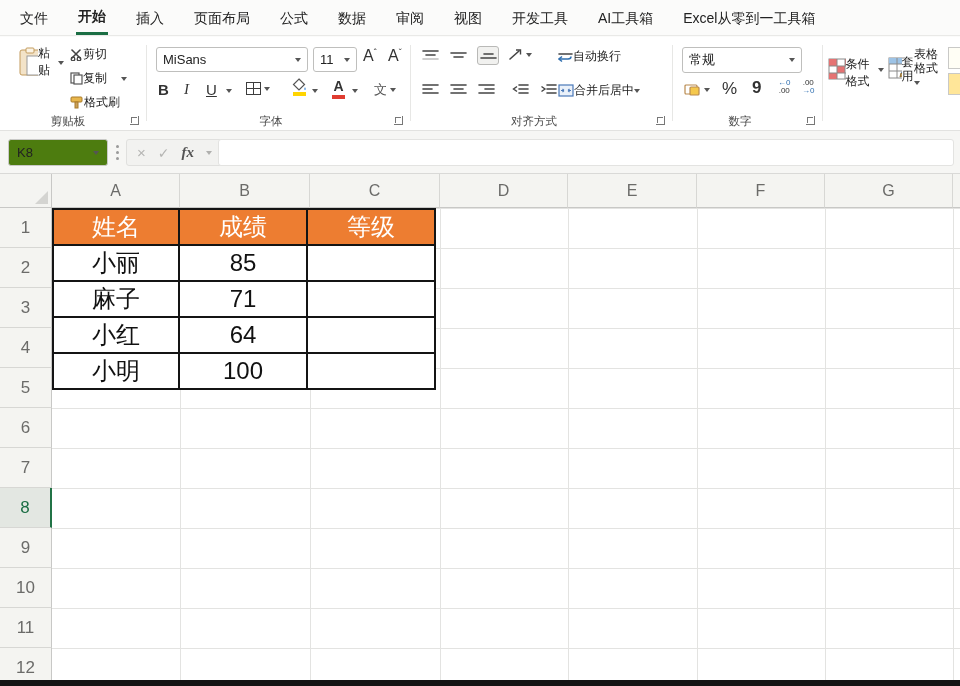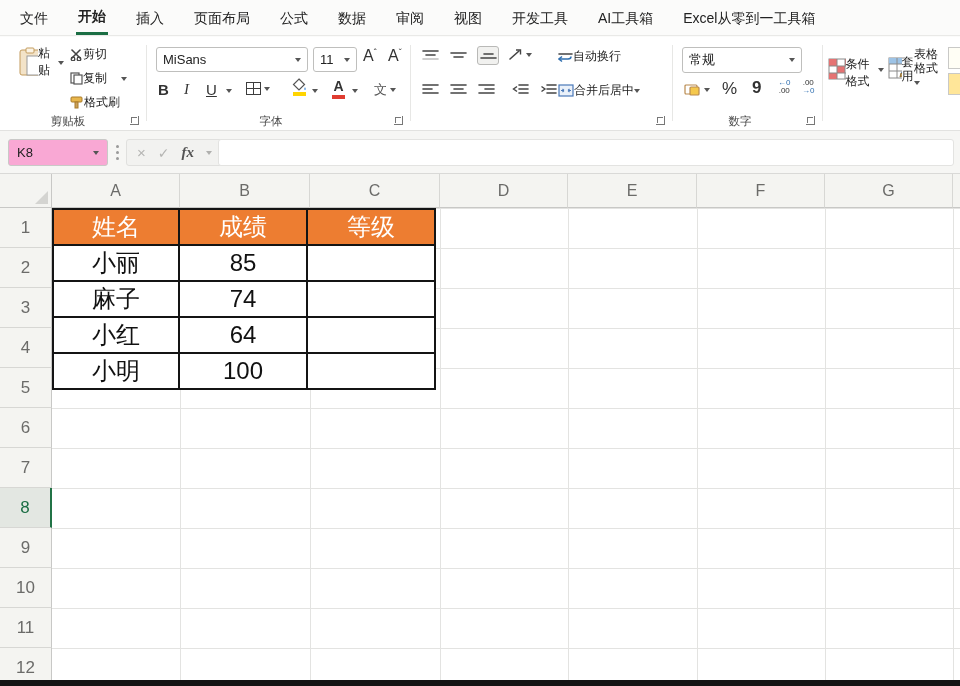--- a/index.html
+++ b/index.html
@@ -31,21 +31,21 @@
   .bigbtn { position:absolute; display:flex; align-items:center; font-size:12px; color:#222; }
 
   .borders-icon { display:inline-block; width:15px; height:13px; border:1.4px solid #3d3d3d;
     background:linear-gradient(#3d3d3d,#3d3d3d) 50% 0/1.2px 100% no-repeat,
                linear-gradient(#3d3d3d,#3d3d3d) 0 50%/100% 1.2px no-repeat; }
   .colorbar { display:block; width:13px; height:3.5px; margin-top:1px; }
 
   
   .fbar { position:absolute; left:0; top:131px; width:960px; height:43px; background:#f6f6f4;
     border-bottom:1px solid #d9d9d7; }
-  .namebox { position:absolute; left:8px; top:8px; width:100px; height:27px; background:#f9a8d4;
+  .namebox { position:absolute; left:8px; top:8px; width:100px; height:27px; background:#4d7c0f;
     border:1px solid #c9c9c7; border-radius:3px; display:flex; align-items:center;
     justify-content:space-between; padding:0 8px; font-size:13px; color:#222; }
   .dots { position:absolute; left:116px; top:14px; width:3px; height:15px; }
   .dots i { display:block; width:3px; height:3px; border-radius:50%; background:#9a9a9a; margin-bottom:3px; }
   .fxgroup { position:absolute; left:126px; top:8px; height:27px; background:#f2f2f0;
     border:1px solid #e0e0de; border-radius:3px; display:flex; align-items:center; gap:12px; padding:0 10px; color:#b5b5b3; }
   .fxgroup .fx { font-family:"Liberation Serif","DejaVu Serif",serif; font-style:italic; font-weight:bold; color:#555; font-size:15px; }
   .finput { position:absolute; left:218px; top:8px; width:736px; height:27px; background:#fff;
     border:1px solid #e3e3e1; border-radius:3px; }
 
@@ -255,20 +255,21 @@
     </div>
     <div class="btn-sm" style="left:558px;top:45px;">
       <svg width="16" height="13">
         <rect x="1" y="1" width="14" height="11" fill="#eaf1fa" stroke="#4a79b8" stroke-width="1.2"></rect>
         <path d="M3 6.5 L6 6.5 M6 6.5 L4.5 5 M6 6.5 L4.5 8" stroke="#4a79b8" stroke-width="1.1" fill="none"></path>
         <path d="M13 6.5 L10 6.5 M10 6.5 L11.5 5 M10 6.5 L11.5 8" stroke="#4a79b8" stroke-width="1.1" fill="none"></path>
       </svg>
       <span>合并后居中</span>
       <span class="chev"></span>
     </div>
+    <div class="grouplabel" style="left:414px;width:240px;">对齐方式</div>
     <span class="launcher" style="left:656px;"></span>
     <div class="vsep" style="left:672px;"></div>
 
     <div class="combo" style="left:682px;top:10px;width:120px;height:26px;">
       <span>常规</span>
         <span class="chev"></span>
     </div>
     <div class="iconbtn" style="left:684px;top:46px;">
       <svg width="17" height="13">
         <rect x="1" y="2" width="12" height="9" rx="1" fill="#fff" stroke="#b98a4e" stroke-width="1.2"></rect>
@@ -395,21 +396,21 @@
           <td class="c2">成绩</td>
           <td class="c3">等级</td>
         </tr>
         <tr>
           <td>小丽</td>
           <td>85</td>
           <td></td>
         </tr>
         <tr>
           <td>麻子</td>
-          <td>74</td>
+          <td>71</td>
           <td></td>
         </tr>
         <tr>
           <td>小红</td>
           <td>64</td>
           <td></td>
         </tr>
         <tr>
           <td>小明</td>
           <td>100</td>

